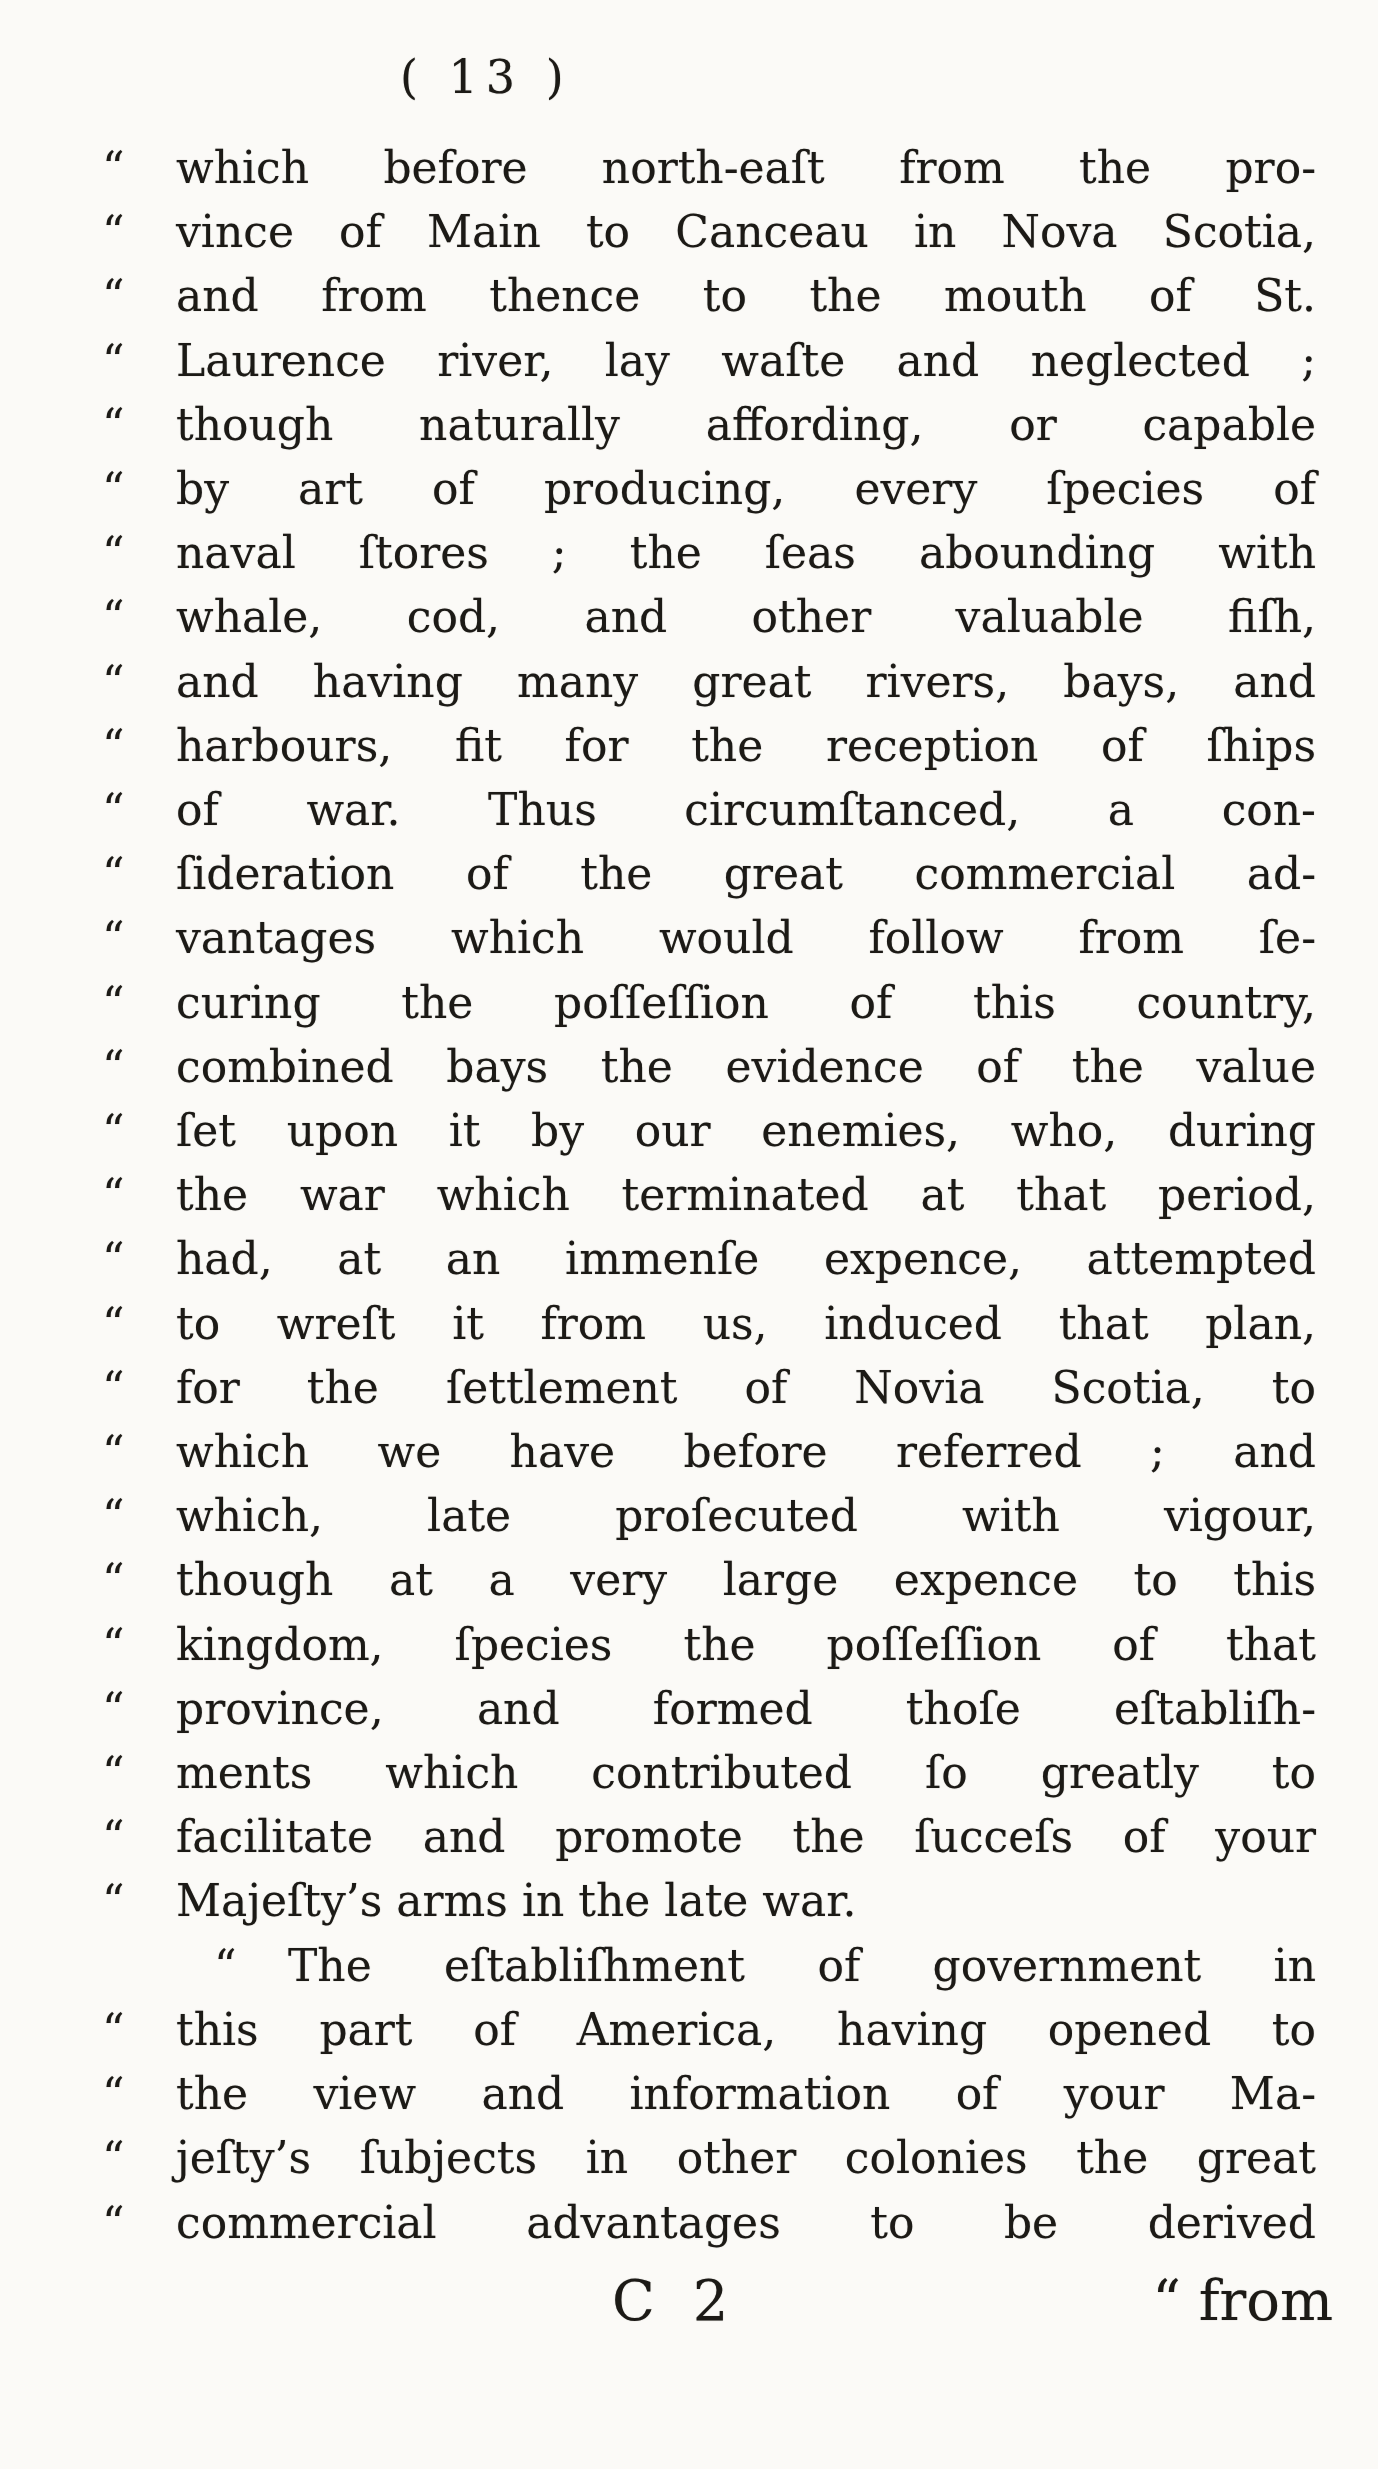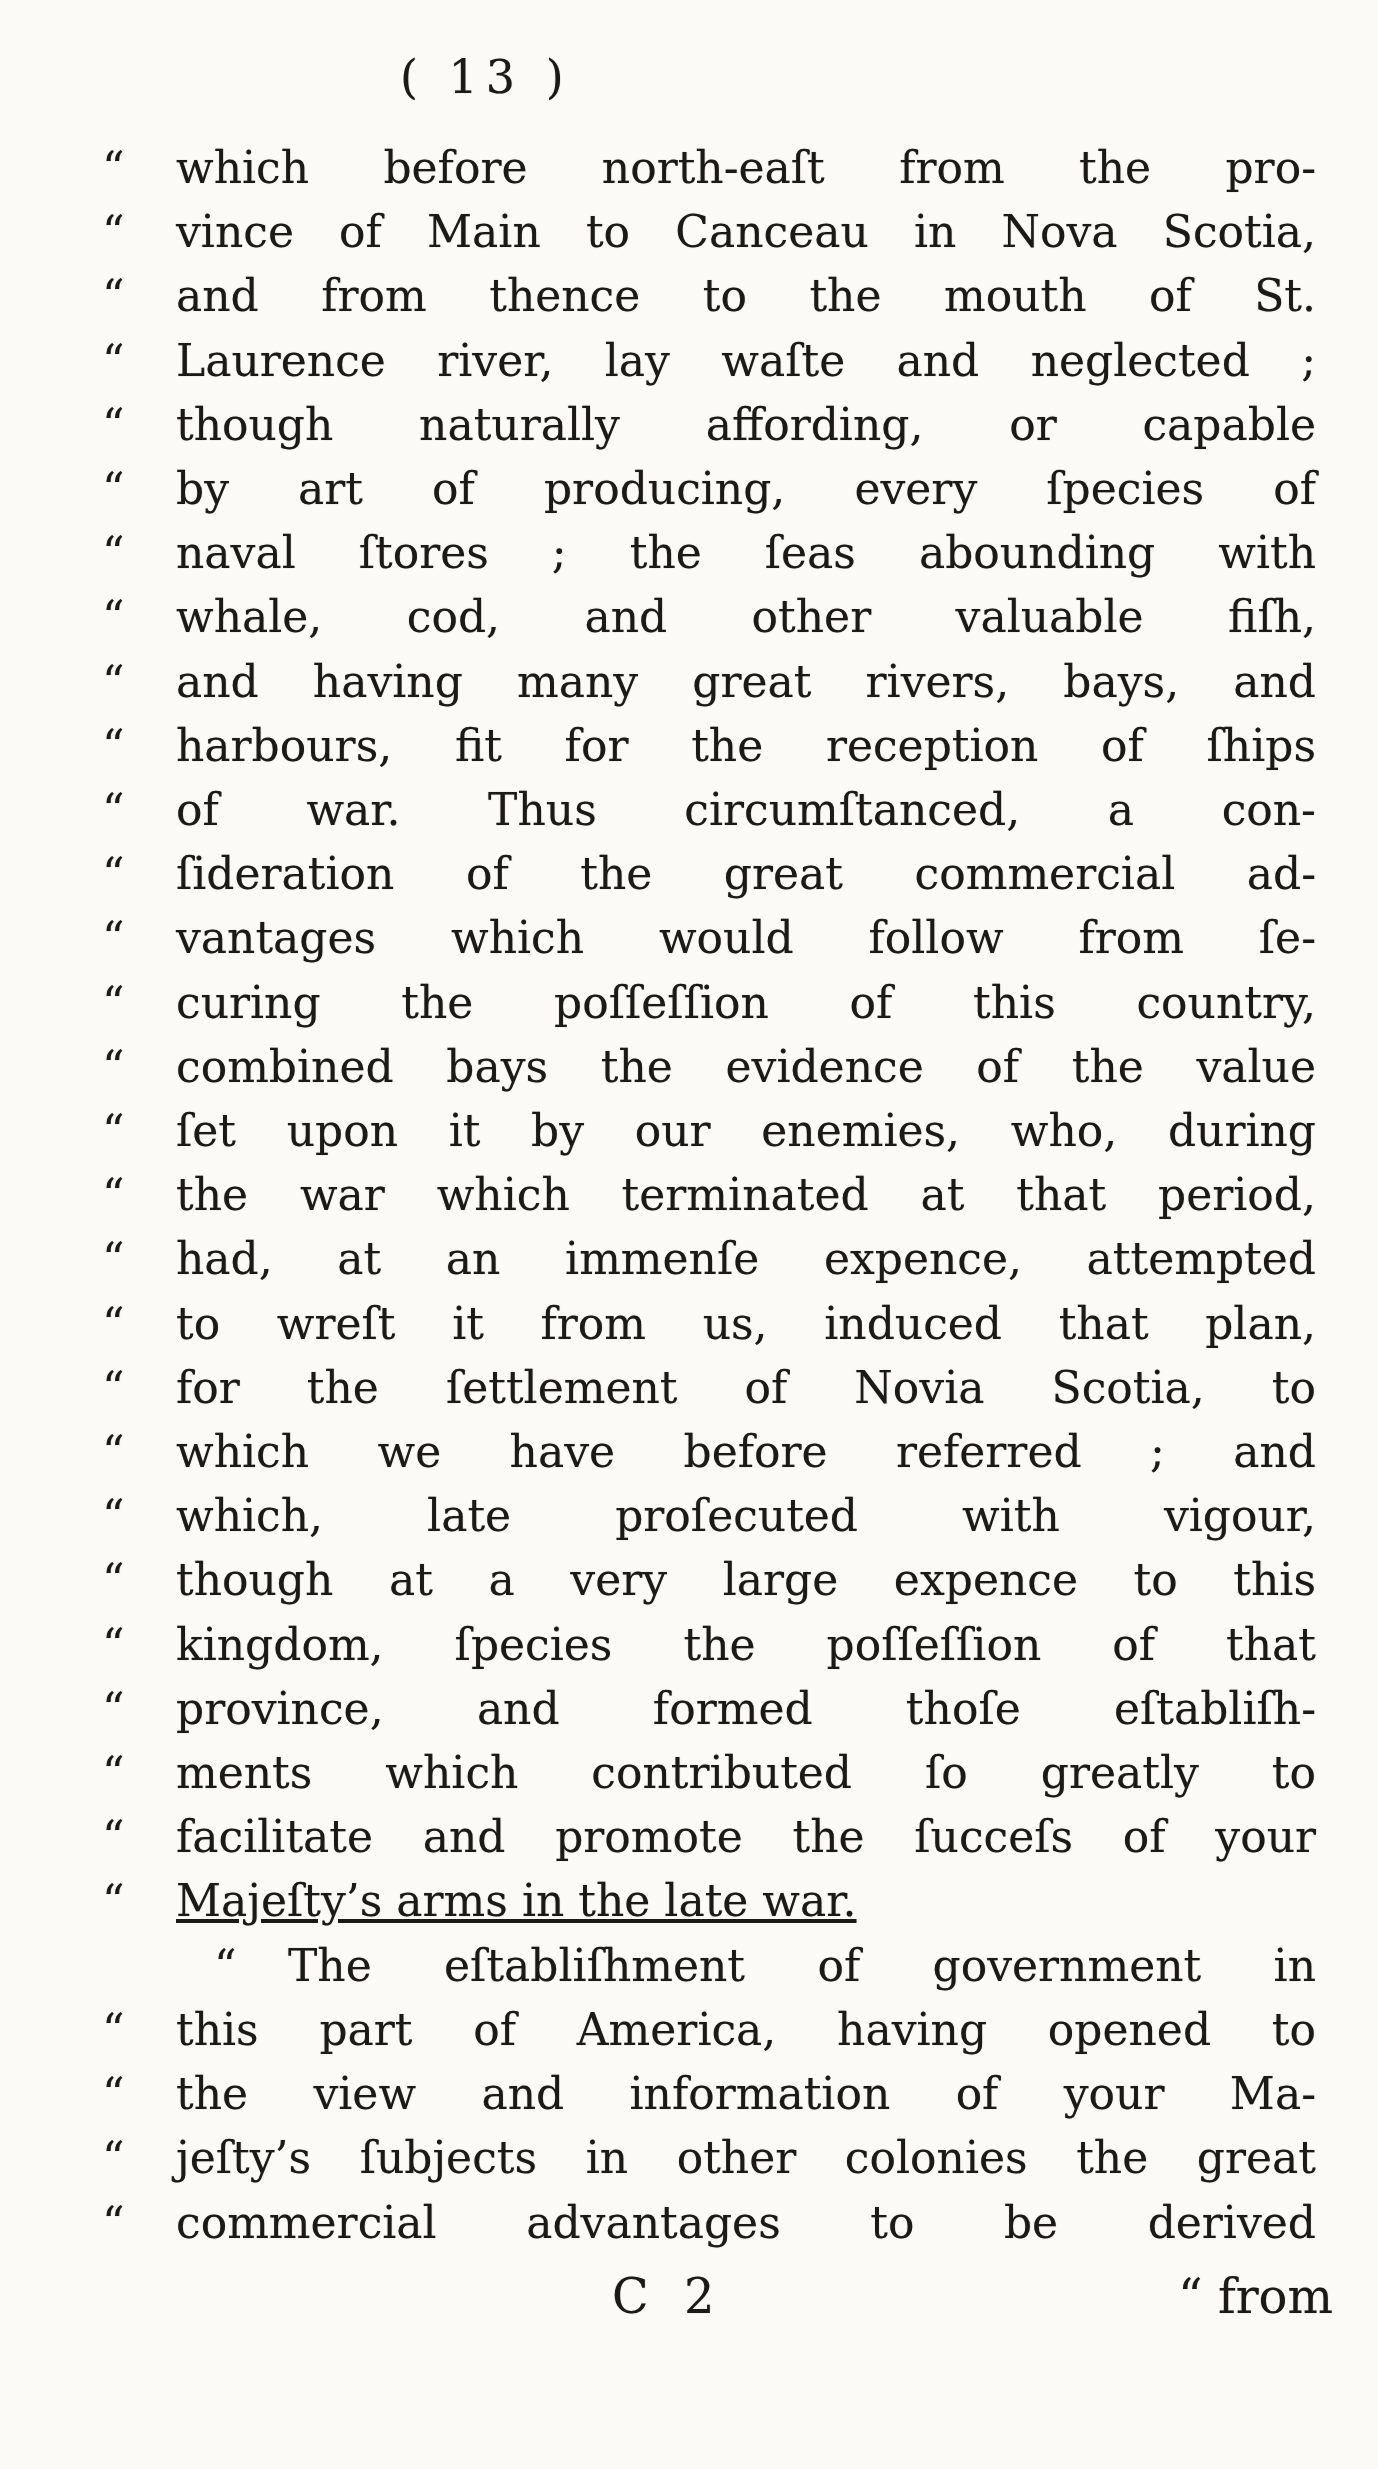--- a/index.html
+++ b/index.html
@@ -46,29 +46,28 @@
   }
   .line .t {
     flex: 1;
     text-align: justify;
     text-align-last: justify;
     text-justify: inter-word;
   }
   .line.short .t {
     text-align: center;
     text-align-last: left;
-    text-decoration: underline;
   }
   .page-footer {
     position: absolute;
     top: 2268px;
     left: 0;
     right: 0;
     height: 70px;
-    font-size: 48px;
+    font-size: 56px;
     text-shadow: 0 0 1px rgba(25,22,18,0.40);
   }
   .signature {
     position: absolute;
     left: 612px;
     top: 0;
     letter-spacing: 10px;
     white-space: pre;
   }
   .catchword {

